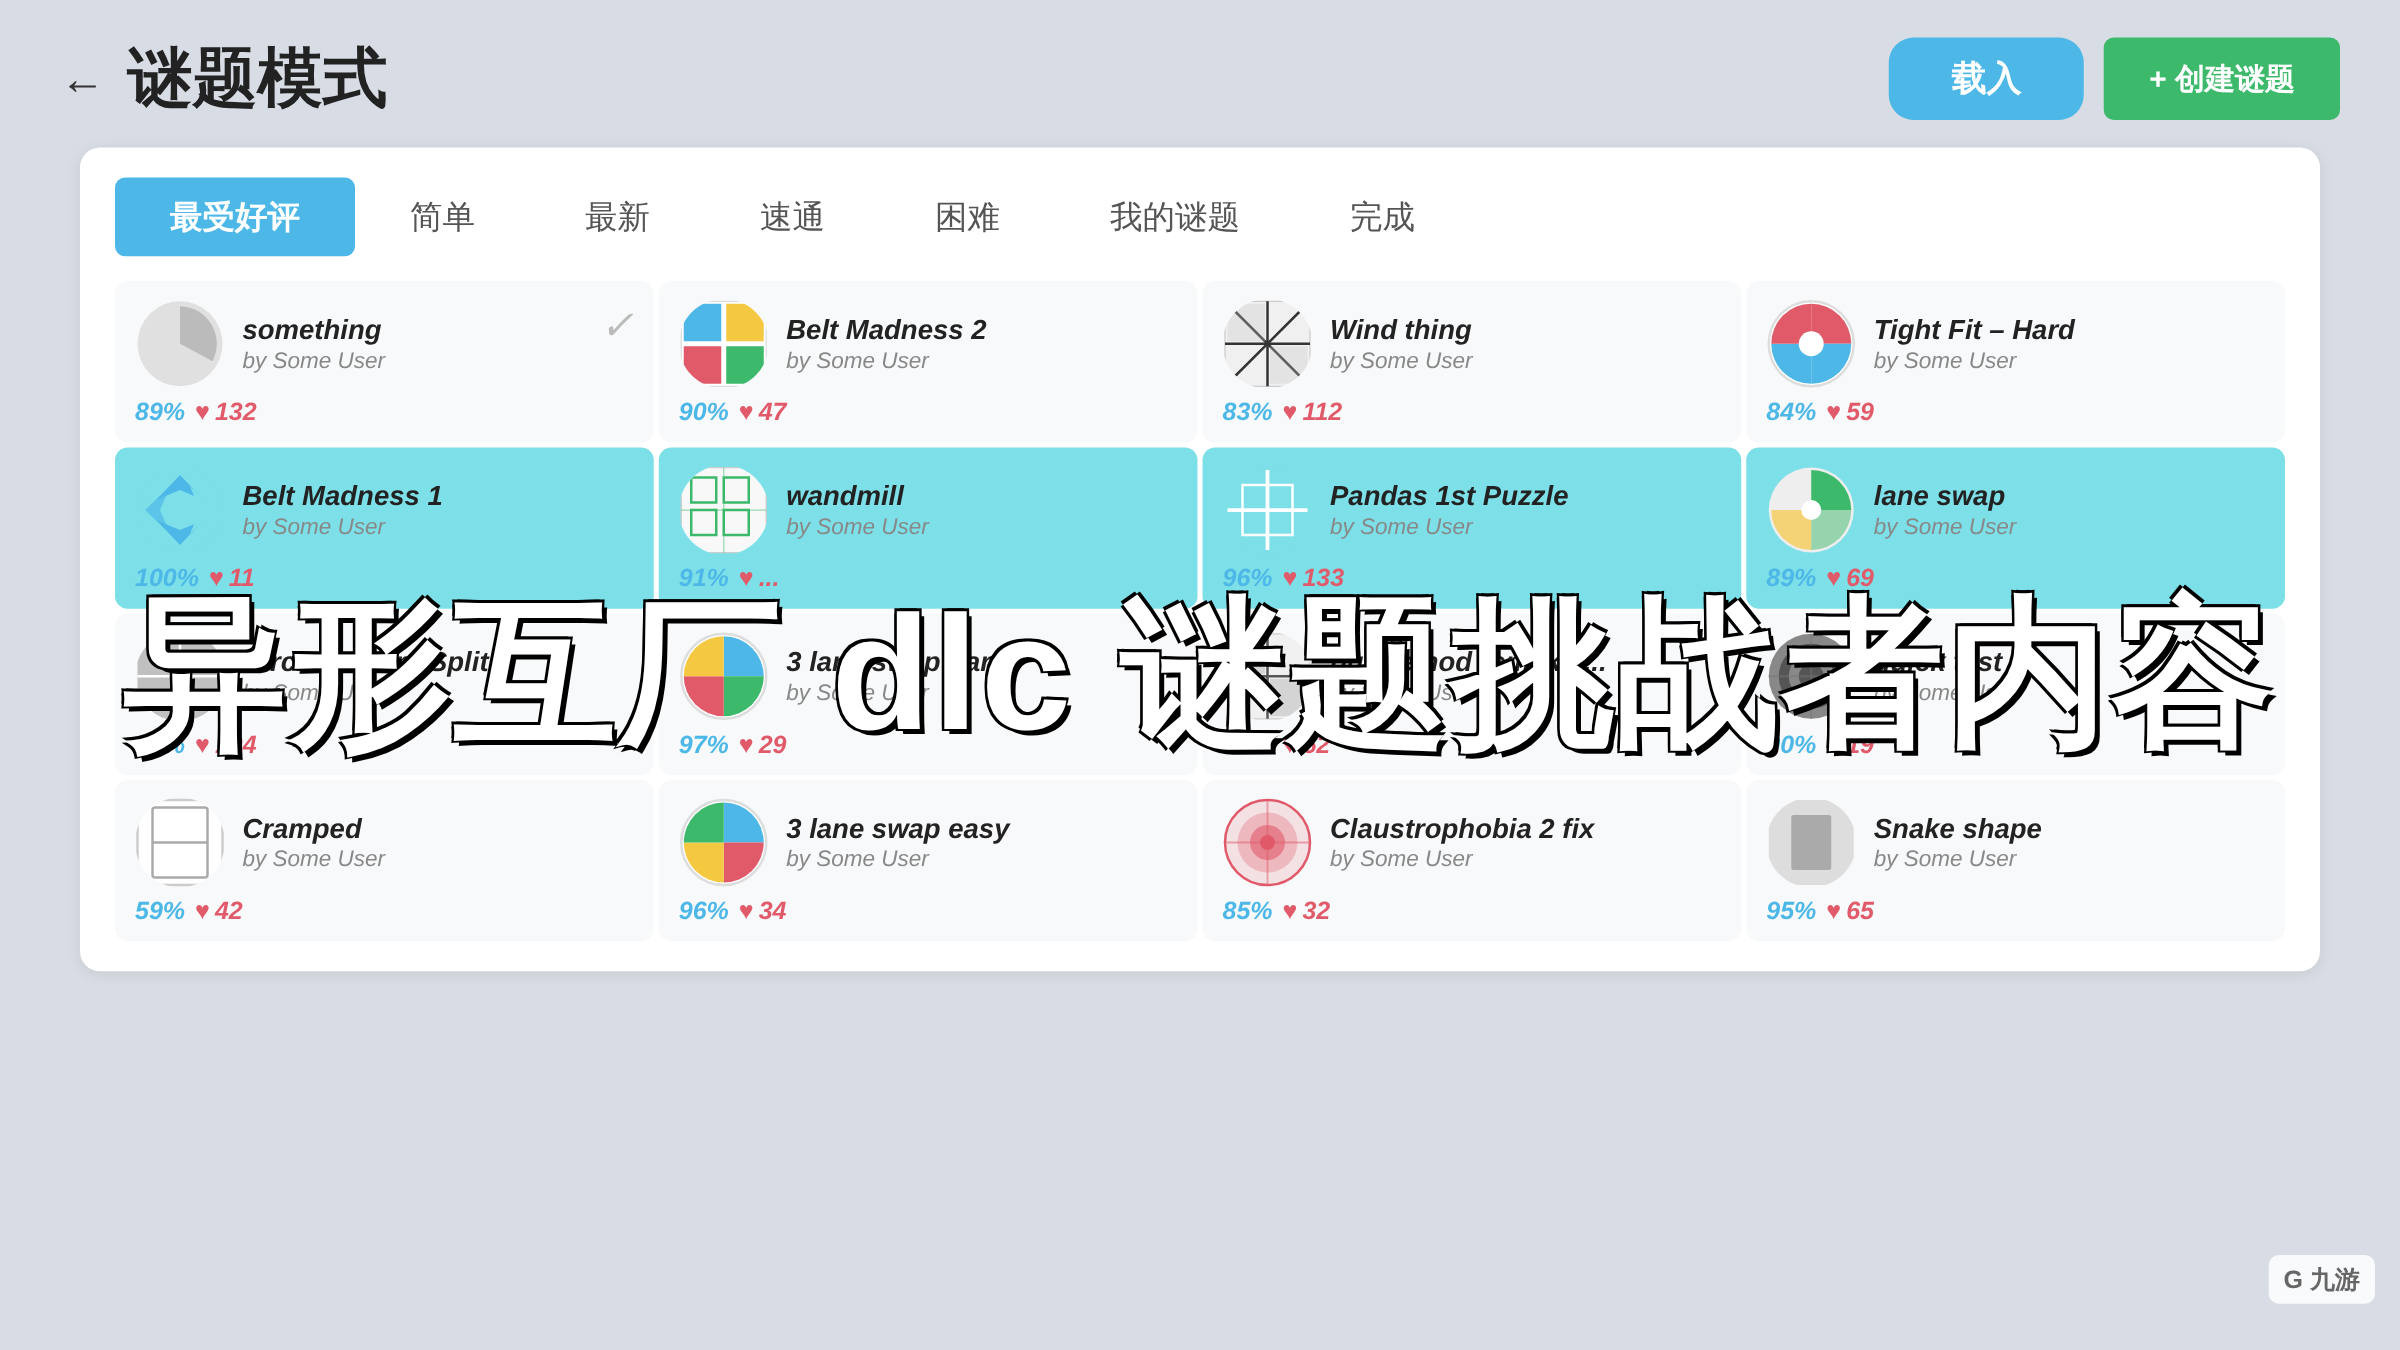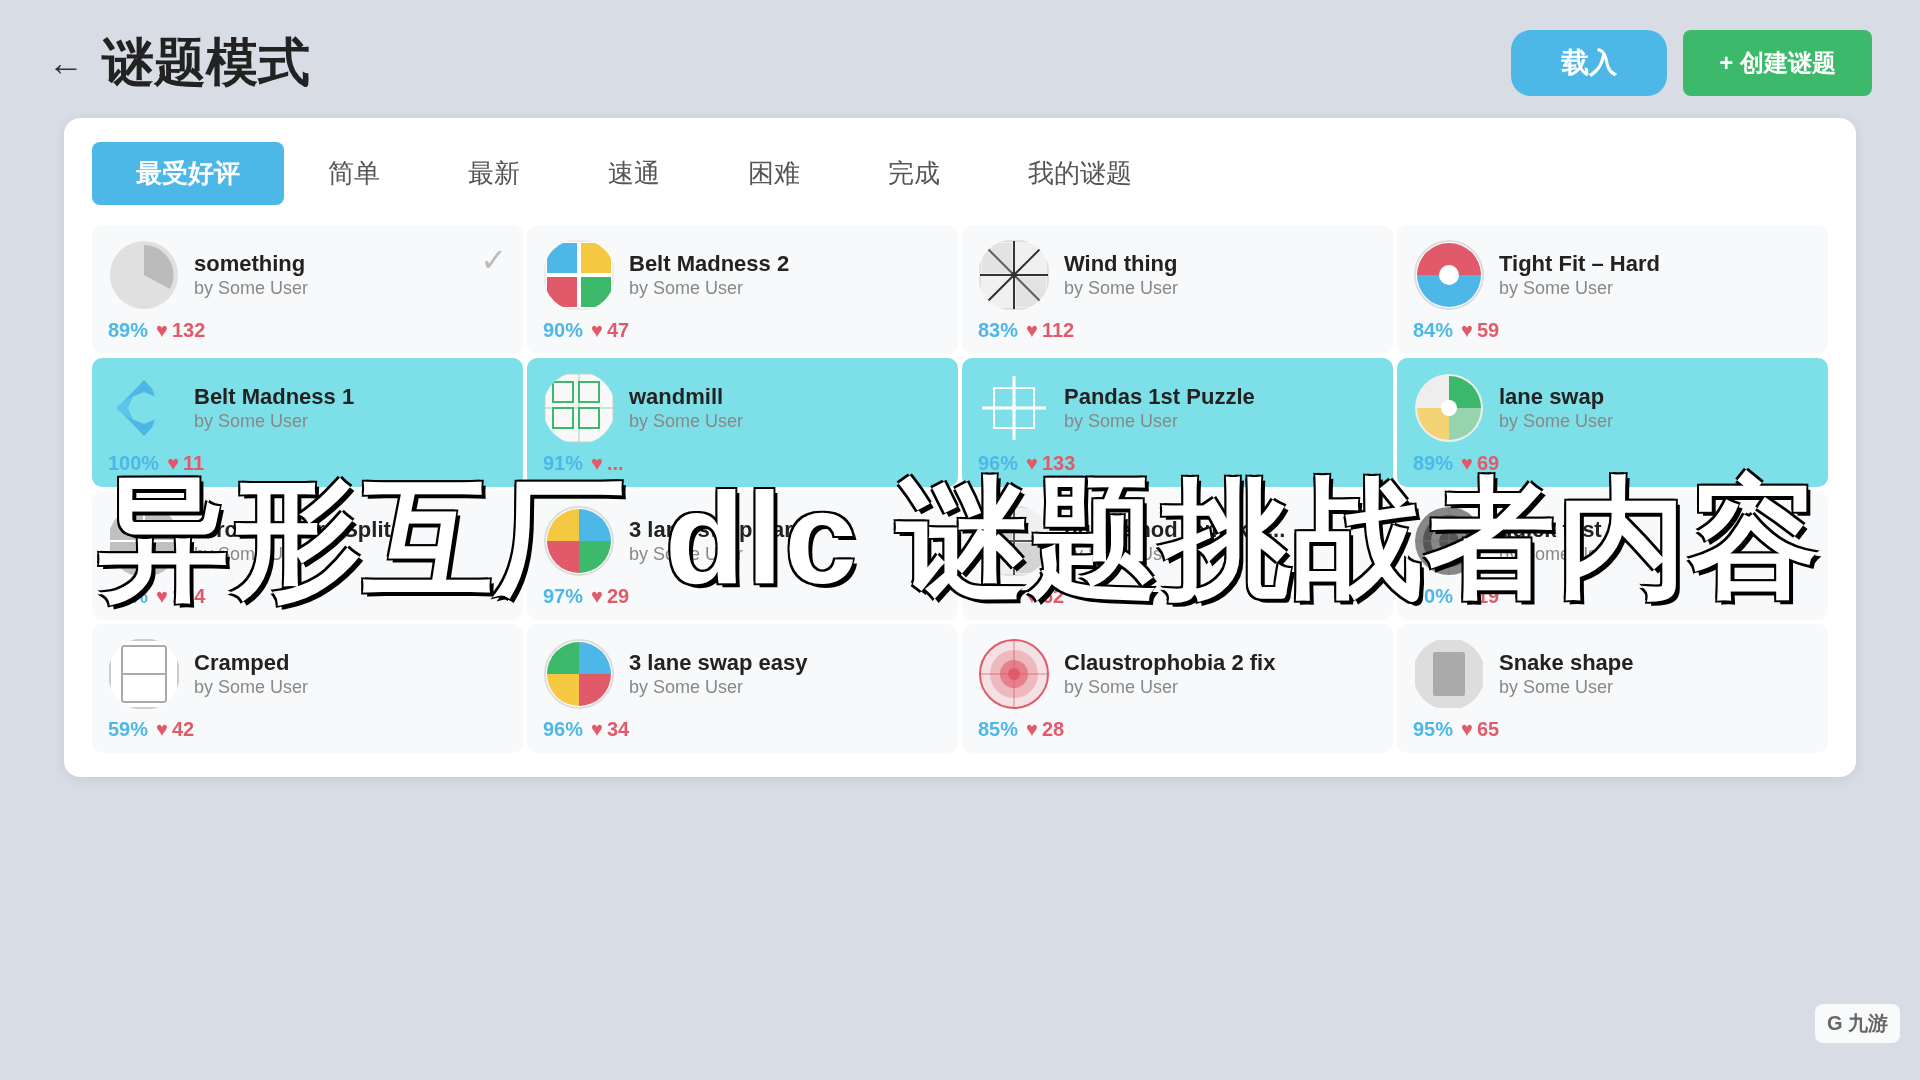--- a/index.html
+++ b/index.html
@@ -102,20 +102,21 @@
     
     .puzzle-card {
       background: #f8f9fa;
       border-radius: 10px;
       padding: 14px 16px 12px 16px;
       display: flex;
       flex-direction: column;
       position: relative;
       min-height: 110px;
       cursor: pointer;
+      font-style: italic;
     }
     .card-top {
       display: flex;
       align-items: center;
       gap: 14px;
       margin-bottom: 8px;
     }
     .card-icon {
       width: 72px;
       height: 72px;
@@ -222,22 +223,22 @@
 </div>
 
 <div class="main-container">
 
   <div class="tabs" id="tabs-container">
       <button class="tab active">最受好评</button>
       <button class="tab">简单</button>
       <button class="tab">最新</button>
       <button class="tab">速通</button>
       <button class="tab">困难</button>
+      <button class="tab">我的谜题</button>
       <button class="tab">完成</button>
-      <button class="tab">我的谜题</button>
     </div>
 
   <div class="puzzle-grid" id="grid-container" style="position:relative;">
   <div class="puzzle-card">
         <div class="card-top">
           <div class="card-icon">
             <svg width="72" height="72" viewBox="0 0 72 72">
               <circle cx="36" cy="36" r="34" fill="#e0e0e0"></circle>
               <path d="M36 36 L36 6 A30 30 0 0 1 62 50 Z" fill="#bbb"></path>
             </svg>
@@ -584,21 +585,21 @@
           </div>
           <div class="card-info">
             <span class="card-title">Claustrophobia 2 fix</span>
             <span class="card-author">by Some User</span>
           </div>
         </div>
         <div class="card-bottom">
           <span class="card-rating">85%</span>
           <div class="card-likes">
             <span>♥</span>
-            <span>28</span>
+            <span>32</span>
           </div>
         </div>
       </div>
       <div class="puzzle-card">
         <div class="card-top">
           <div class="card-icon">
             <svg width="72" height="72" viewBox="0 0 72 72">
               <rect x="2" y="2" width="68" height="68" rx="4" fill="#ddd"></rect>
               <rect x="20" y="14" width="32" height="44" fill="#aaa" rx="2"></rect>
             </svg>

